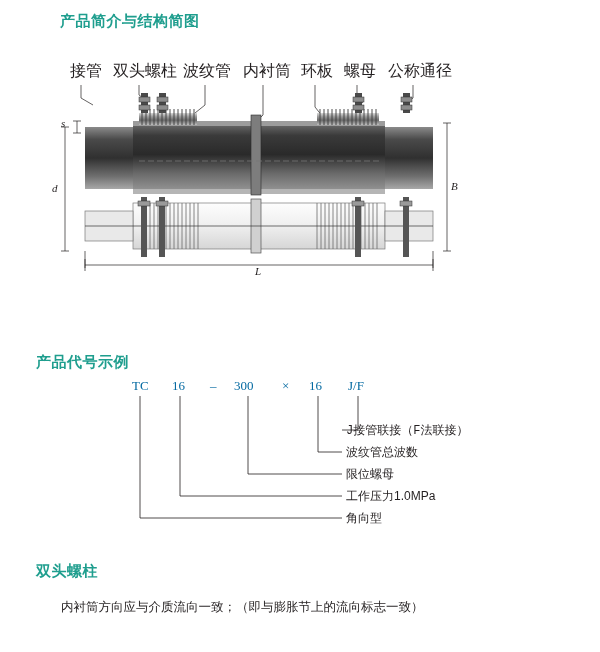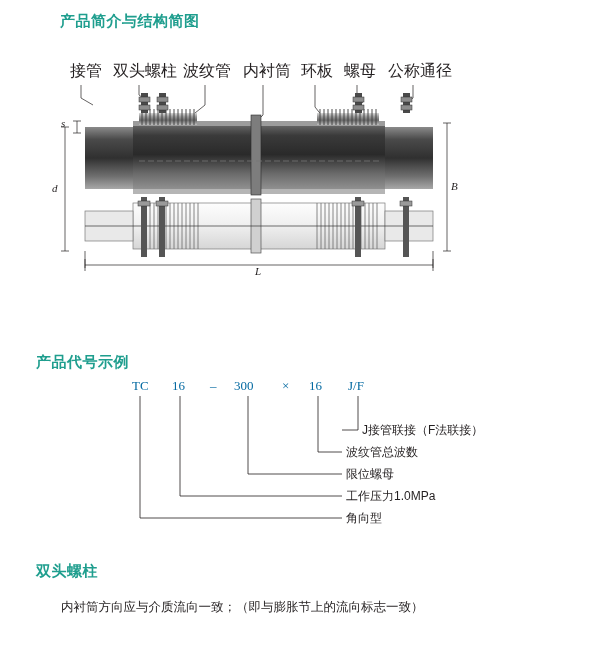--- a/index.html
+++ b/index.html
@@ -317,21 +317,21 @@
   </svg>
 
   <div class="code-token" style="left:22px; top:0px;">TC</div>
   <div class="code-token" style="left:62px; top:0px;">16</div>
   <div class="code-token" style="left:100px; top:0px;">–</div>
   <div class="code-token" style="left:124px; top:0px;">300</div>
   <div class="code-token" style="left:172px; top:0px;">×</div>
   <div class="code-token" style="left:199px; top:0px;">16</div>
   <div class="code-token" style="left:238px; top:0px;">J/F</div>
 
-  <div class="code-desc" style="left:252px; top:44px;">J接管联接（F法联接）</div>
+  <div class="code-desc" style="left:236px; top:44px;font-family:Liberation Mono, monospace;">J接管联接（F法联接）</div>
   <div class="code-desc" style="left:236px; top:66px;">波纹管总波数</div>
   <div class="code-desc" style="left:236px; top:88px;">限位螺母</div>
   <div class="code-desc" style="left:236px; top:110px;">工作压力1.0MPa</div>
   <div class="code-desc" style="left:236px; top:132px;">角向型</div>
 </div>
 
 <div class="section-title title-3">双头螺柱</div>
 
 <div id="install-text">
   <p>内衬筒方向应与介质流向一致；（即与膨胀节上的流向标志一致）</p>

